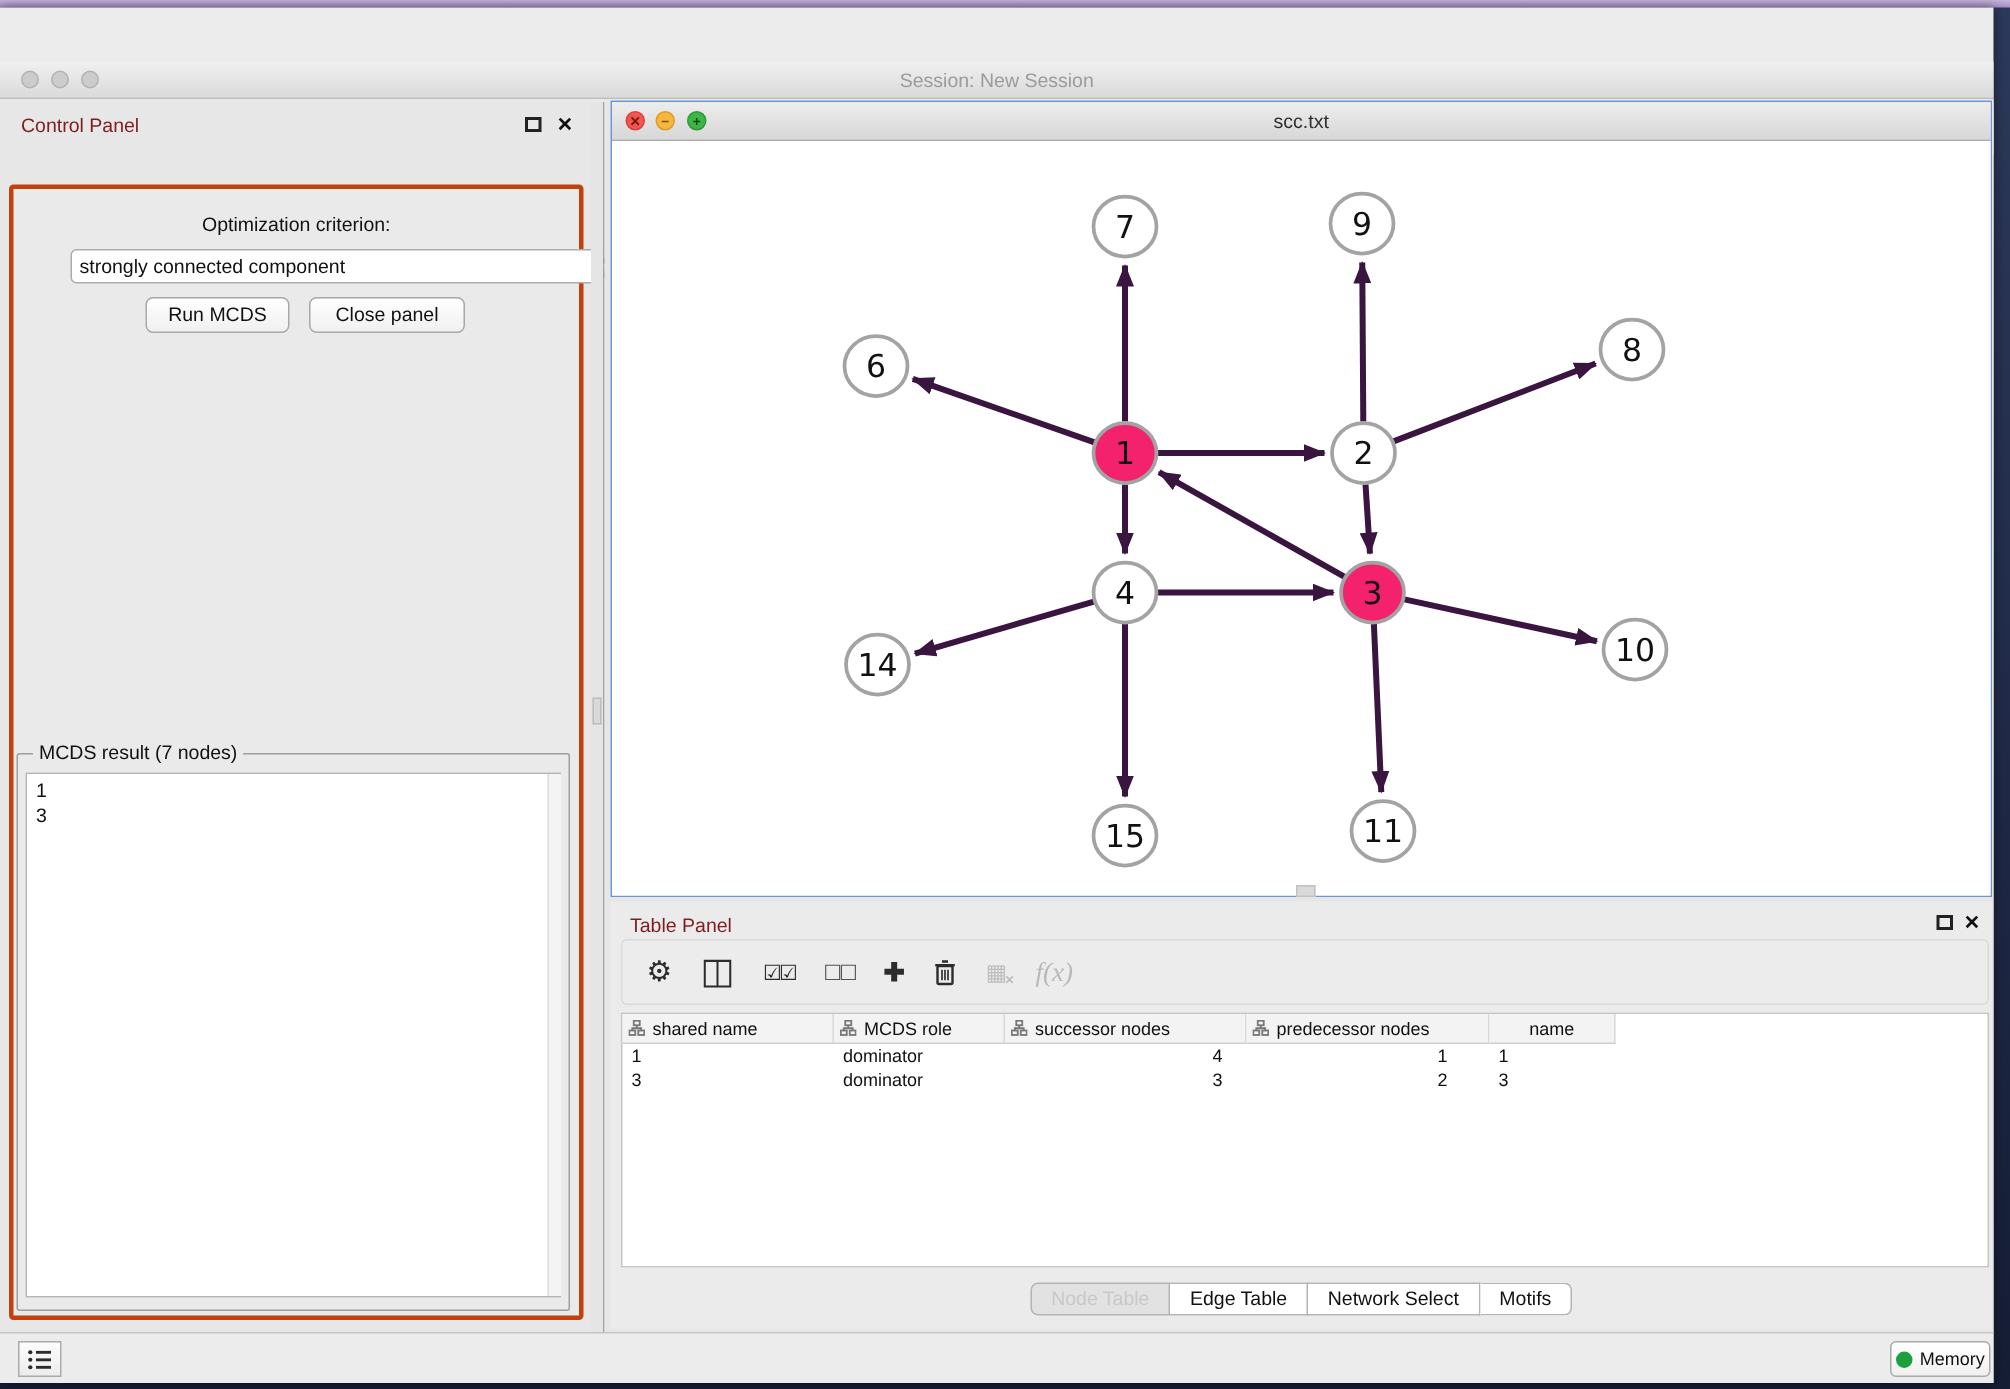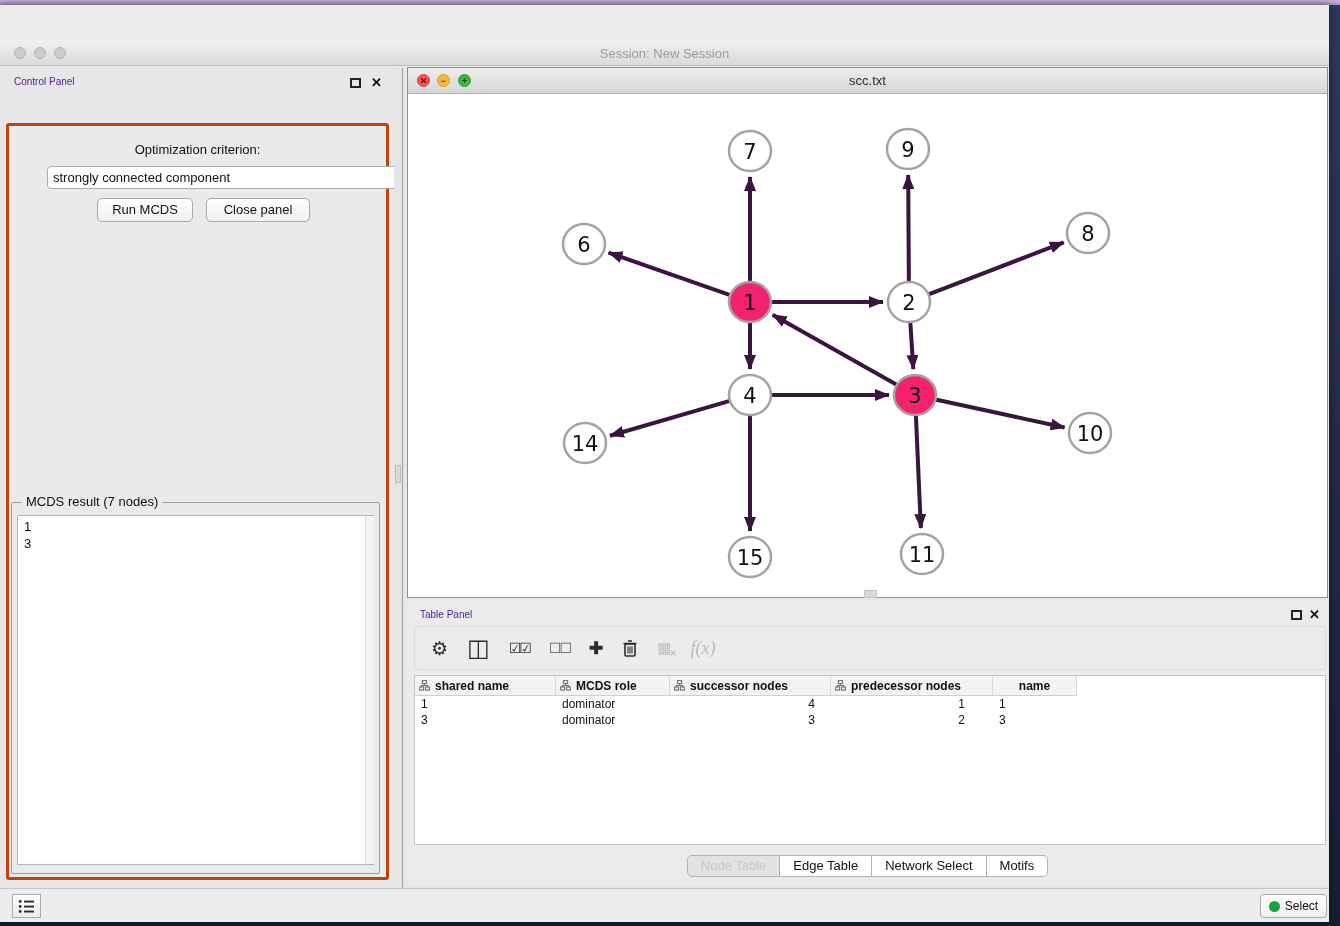--- a/index.html
+++ b/index.html
@@ -32,21 +32,21 @@
     background:#fff; padding:0 8px 0 26px; font-size:12px; color:#444; outline:none; }
   .search-glass { position:absolute; left:8px; top:5px; }
 
   
   .main { position:absolute; left:0; top:63px; right:0; bottom:34px; }
 
   
   .control-panel { position:absolute; left:0; top:0; width:394px; height:100%;
     background:#e7e7e7; }
   .panel-head { height:30px; position:relative; }
-  .panel-title { position:absolute; left:14px; top:8px; font-size:10px; color:#4c1d95; }
+  .panel-title { position:absolute; left:14px; top:8px; font-size:13px; color:#7f1d1d; }
   .float-icon { position:absolute; width:11px; height:10px; border:2px solid #222; top:10px; }
   .close-icon { position:absolute; top:7px; font-size:13px; font-weight:bold; color:#111; }
   .control-panel .float-icon { right:33px; }
   .control-panel .close-icon { right:12px; }
 
   .cp-tabs { position:absolute; left:78px; top:33px; display:flex; }
   .tab { height:22px; line-height:20px; padding:0 13px; font-size:13px; background:#fff;
     border:1px solid #b3b3b3; border-left:none; color:#111; }
   .tab.first { border-left:1px solid #b3b3b3; border-radius:5px 0 0 5px; }
   .tab.last { border-radius:0 5px 5px 0; }
@@ -110,21 +110,21 @@
     background:#ececec; border:1px solid #dadada; border-radius:4px;
     display:flex; align-items:center; padding-left:16px; }
   .tp-ic { margin-right:19px; display:flex; align-items:center; color:#2c2c2c; }
   .glyph18 { font-size:19px; } .glyph15 { font-size:14px; letter-spacing:-2px; }
   .fx { font-family:"Liberation Serif", serif; font-style:italic; font-size:18px; color:#b9b9b9; }
   .disabled-ic { color:#bdbdbd; position:relative; font-size:15px; }
   .disabled-x { position:absolute; right:-5px; bottom:-1px; font-size:8px; font-weight:bold; }
 
   .tp-table { position:absolute; left:7px; right:2px; top:74px; bottom:41px;
     background:#fff; border:1px solid #c6c6c6; overflow:hidden; }
-  .thead { display:flex; height:20px;font-weight:bold; }
+  .thead { display:flex; height:20px; }
   .th { background:#f3f3f3; border-right:1px solid #d8d8d8; border-bottom:1px solid #cfcfcf;
     font-size:12px; color:#111; display:flex; align-items:center; padding:0 4px; }
   .th .hlabel { margin-left:5px; }
   .th.center { justify-content:center; }
   .c0{width:141px;} .c1{width:114px;} .c2{width:161px;} .c3{width:162px;} .c4{width:84px;}
   .trow { display:flex; height:16px; }
   .td { font-size:12px; color:#111; line-height:16px; padding:0 6px; overflow:hidden; }
   .td.r2 { text-align:right; padding-right:16px; }
   .td.r3 { text-align:right; padding-right:28px; }
 
@@ -521,17 +521,17 @@
             <rect x="6" y="1.6" width="10" height="1.9"></rect>
           <circle cx="2.2" cy="7.5" r="1.4"></circle>
             <rect x="6" y="6.6" width="10" height="1.9"></rect>
           <circle cx="2.2" cy="12.5" r="1.4"></circle>
             <rect x="6" y="11.6" width="10" height="1.9"></rect>
         </g>
       </svg>
     </div>
     <div class="memory-btn">
       <span class="mem-dot"></span>
-      <span>Select</span>
+      <span>Memory</span>
     </div>
   </div>
 
 </div>
 
 </body></html>

